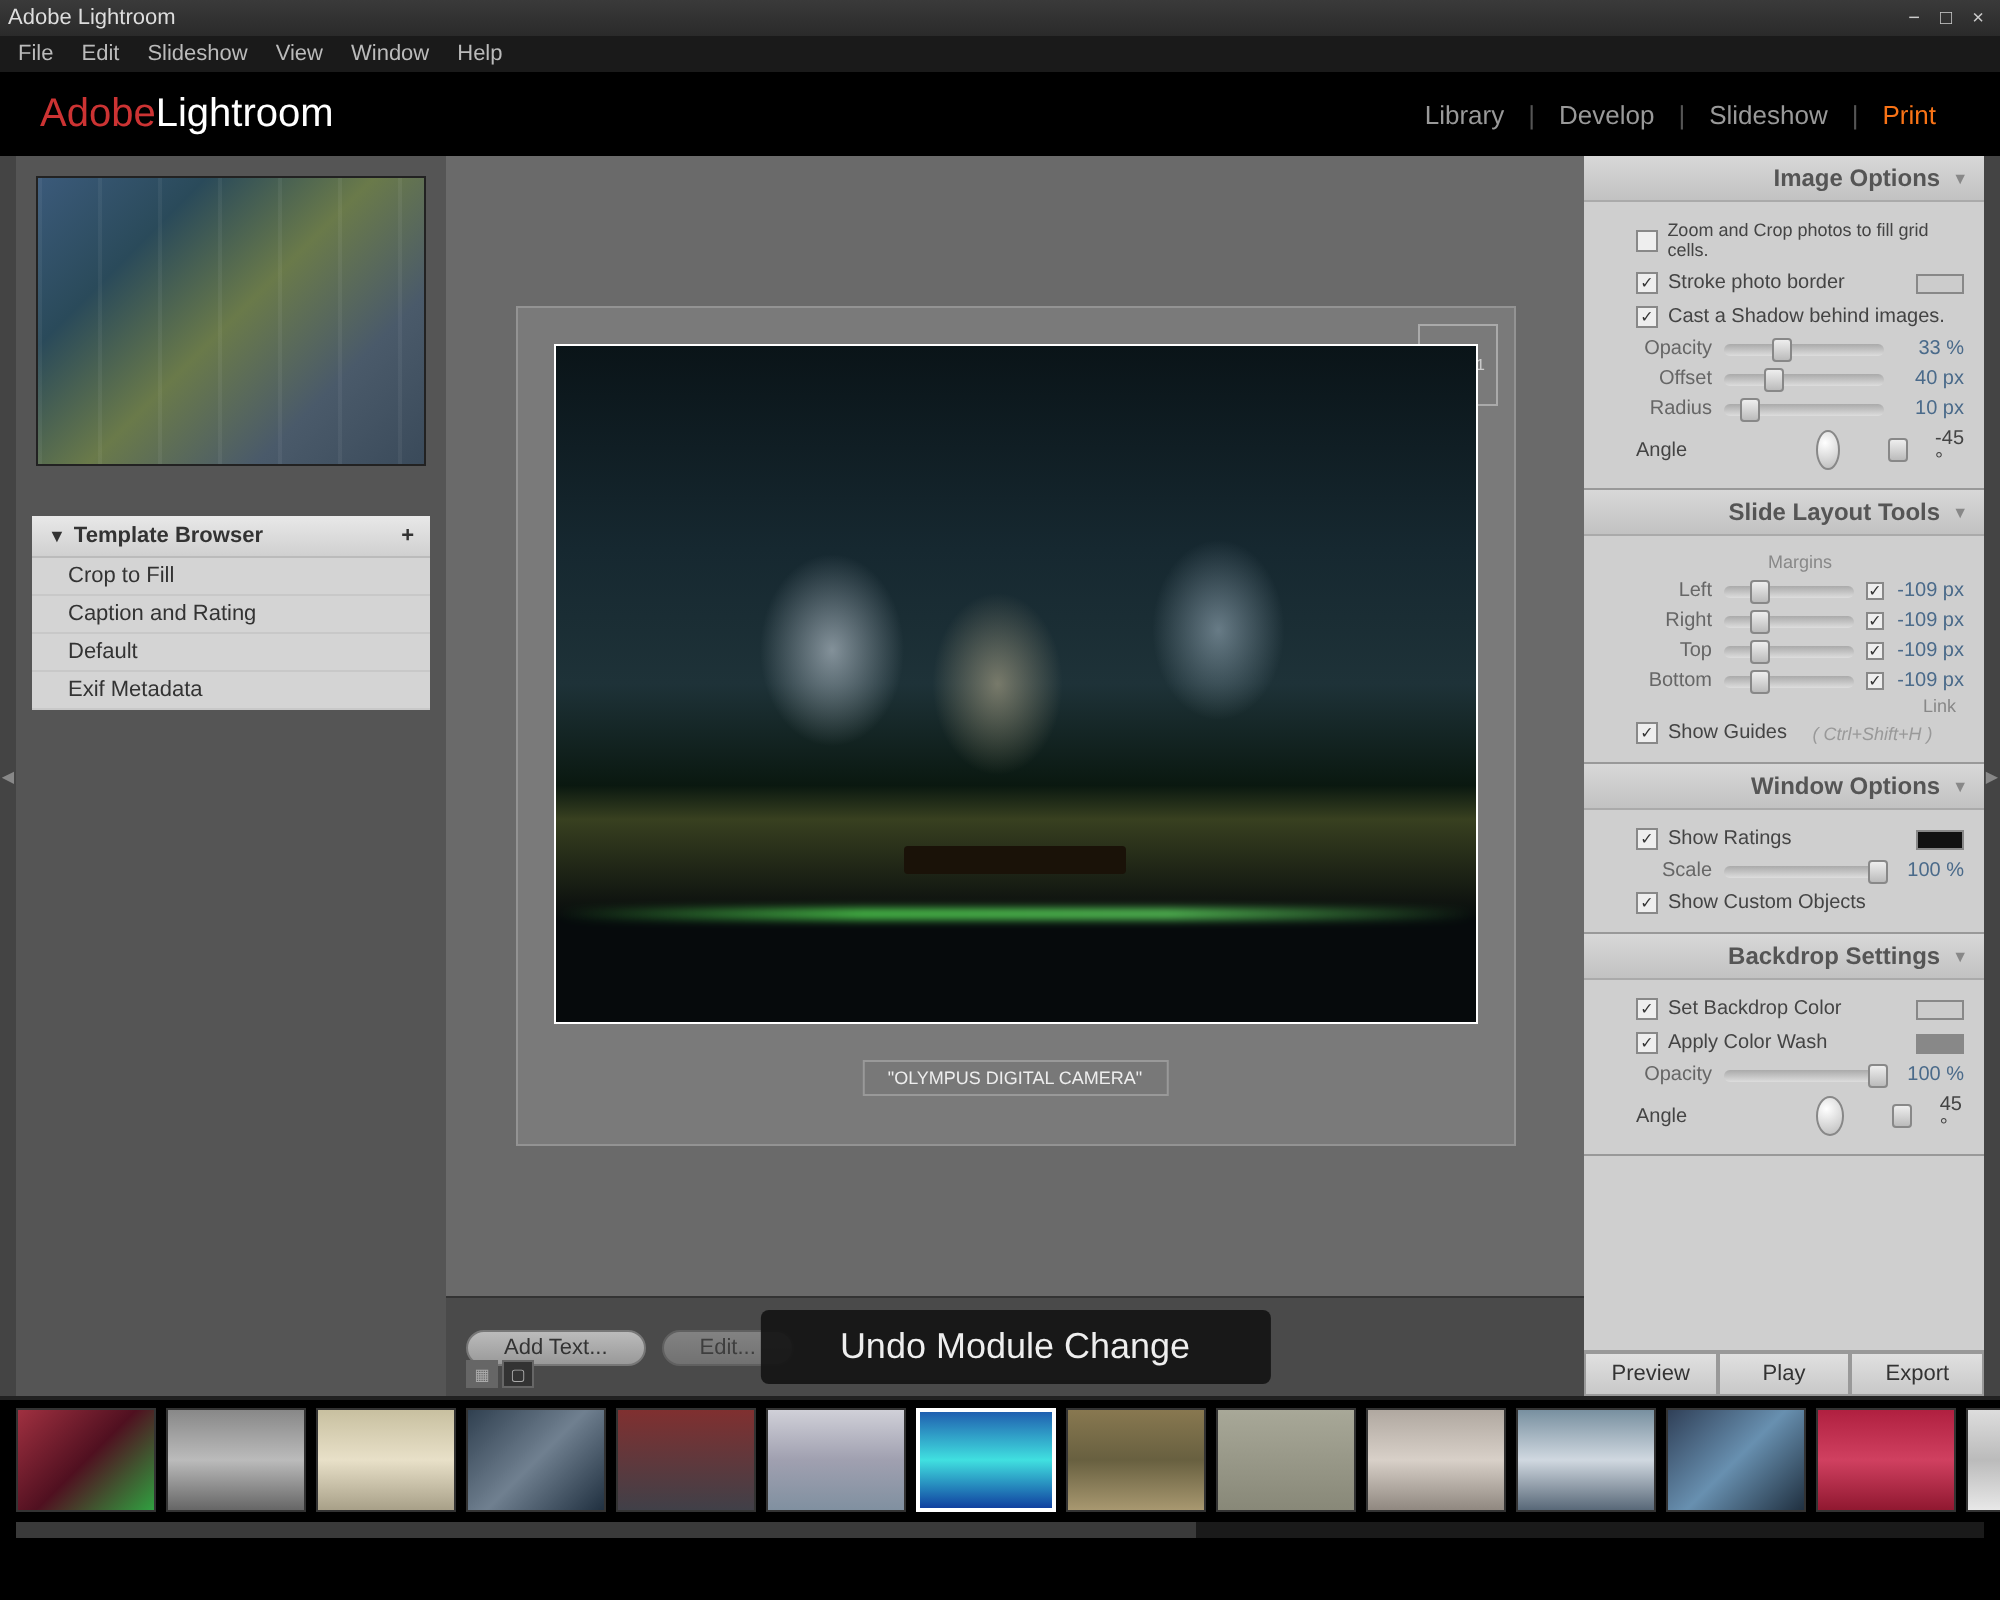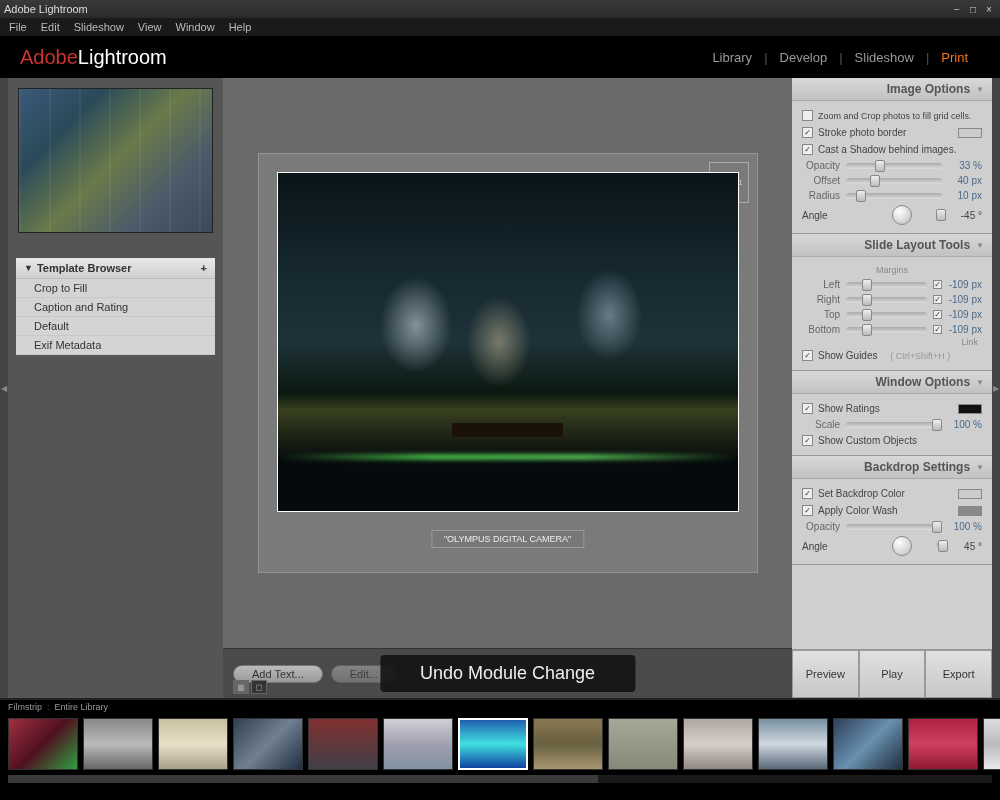--- a/index.html
+++ b/index.html
@@ -68,38 +68,38 @@
 .view-btn.active { background: #666; }
 
 
 .toast { position: absolute; bottom: 6px; left: 50%; transform: translateX(-50%); background: rgba(20,20,20,0.92); color: #eee; padding: 8px 40px; font-size: 18px; border-radius: 4px; white-space: nowrap; }
 
 
 .panel { background: #cfcfcf; color: #444; border-bottom: 1px solid #999; }
 .panel-hdr { background: linear-gradient(#d8d8d8, #c2c2c2); padding: 4px 8px; text-align: right; font-weight: bold; font-size: 12px; color: #555; border-bottom: 1px solid #aaa; display: flex; align-items: center; }
 .panel-hdr .tri { font-size: 8px; color: #888; margin-left: auto; padding-left: 6px; }
 .panel-title { flex: 1; text-align: right; }
-.panel-body { padding: 6px 10px; font-size: 10px; }
+.panel-body { padding: 6px 10px; font-size: 10px; margin-left: 16px; }
 .chk-row { display: flex; align-items: center; padding: 3px 0; gap: 5px; }
 .chk { width: 11px; height: 11px; border: 1px solid #888; background: #eee; display: inline-flex; align-items: center; justify-content: center; font-size: 8px; color: #333; cursor: pointer; }
 .swatch { width: 24px; height: 10px; border: 1px solid #888; margin-left: auto; }
 .slider-row { display: flex; align-items: center; padding: 2px 0; gap: 6px; }
 .slider-row .lbl { width: 38px; text-align: right; color: #666; font-size: 10px; }
 .slider { flex: 1; height: 6px; background: linear-gradient(#aaa, #ddd); border-radius: 3px; position: relative; cursor: pointer; }
 .slider .thumb { position: absolute; top: -3px; width: 10px; height: 12px; background: linear-gradient(#eee, #bbb); border: 1px solid #888; border-radius: 2px; }
 .slider-row .val { width: 34px; text-align: right; color: #4a6a8a; font-size: 10px; }
 .knob-row { display: flex; align-items: center; padding: 2px 0; gap: 24px; }
 .knob { width: 20px; height: 20px; border-radius: 50%; background: radial-gradient(circle at 35% 30%, #fff, #bbb); border: 1px solid #888; margin-left: 40px; }
 .subhdr { text-align: center; color: #888; font-size: 9px; padding: 2px 0; }
 .link-lbl { text-align: right; font-size: 9px; color: #888; padding-right: 4px; }
-.hint { color: #999; font-size: 9px; }
+.hint { color: #999; font-size: 9px; font-style: italic; }
 
 
 .right-actions { display: flex; border-top: 1px solid #999; }
-.right-actions button { flex: 1; background: linear-gradient(#e0e0e0, #c8c8c8); border: 1px solid #999; padding: 17px 0; font-size: 11px; cursor: pointer; color: #333; }
+.right-actions button { flex: 1; background: linear-gradient(#e0e0e0, #c8c8c8); border: 1px solid #999; padding: 4px 0; font-size: 11px; cursor: pointer; color: #333; }
 
 
 .filmstrip { height: 84px; background: #000; border-top: 2px solid #222; }
 .fs-hdr { height: 14px; display: flex; align-items: center; padding: 0 8px; font-size: 9px; color: #999; }
 .fs-hdr .sep { margin: 0 5px; color: #555; }
 .fs-row { height: 60px; display: flex; align-items: center; gap: 5px; padding: 0 8px; overflow: hidden; }
 .thumb-img { width: 70px; height: 52px; border: 1px solid #333; flex-shrink: 0; cursor: pointer; }
 .thumb-img.sel { border: 2px solid #fff; }
 .t0 { background: linear-gradient(135deg, #a03040, #501020, #30a040); }
 .t1 { background: linear-gradient(#888, #bbb, #666); }
@@ -361,25 +361,20 @@
       <button>Preview</button>
       <button>Play</button>
       <button>Export</button>
     </div>
   </div>
 
   <div class="side-collapse">▶</div>
 </div>
 
 <div class="filmstrip">
-  <div class="fs-hdr">
-    <span>Filmstrip</span>
-    <span class="sep">:</span>
-    <span>Entire Library</span>
-  </div>
   <div class="fs-row">
     <div class="thumb-img t0"></div>
     <div class="thumb-img t1"></div>
     <div class="thumb-img t2"></div>
     <div class="thumb-img t3"></div>
     <div class="thumb-img t4"></div>
     <div class="thumb-img t5"></div>
     <div class="thumb-img t6 sel"></div>
     <div class="thumb-img t7"></div>
     <div class="thumb-img t8"></div>

